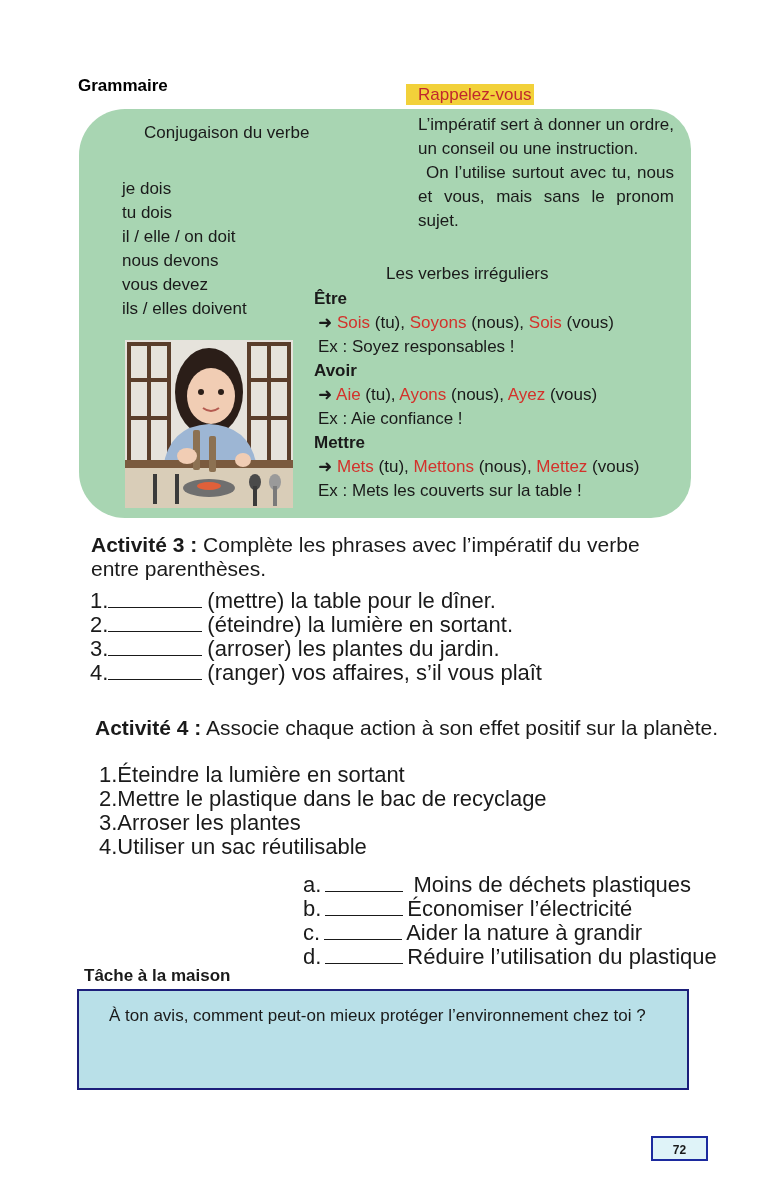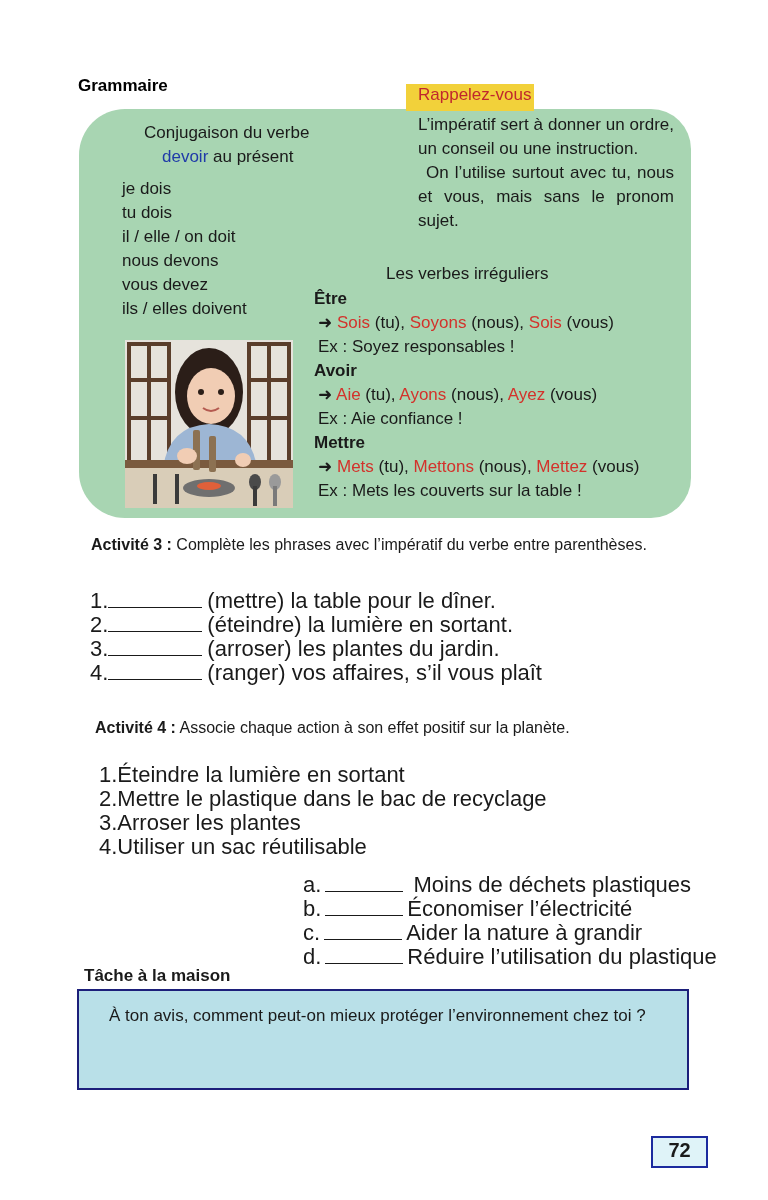--- a/index.html
+++ b/index.html
@@ -8,75 +8,74 @@
       background: #ffffff; color: #1a1a1a;
       font-family: "Liberation Sans", "DejaVu Sans", sans-serif;
     }
     .abs { position: absolute; }
     .section-title { left: 78px; top: 76px; font-size: 17px; font-weight: bold; color: #000000; }
     .green-box {
       left: 79px; top: 109px; width: 612px; height: 409px;
       background: #a8d5b2; border-radius: 46px 40px 40px 46px;
     }
     .rappelez {
-      left: 406px; top: 84px; height: 27px; padding: 0 3px 0 12px;
+      left: 406px; top: 84px; height: 21px; padding: 0 3px 0 12px;
       background: #f2d13a; color: #c0282d; font-size: 17px; line-height: 21px;
     }
     .txt { font-size: 17px; line-height: 24px; }
     .conj-title { left: 100px; top: 121px; margin-left: 44px; }
     .conj-title .line2 { display: block; padding-left: 18px; }
     .verb { color: #1f3aa8; }
     .conj-list { left: 122px; top: 177px; }
     .conj-list div { height: 24px; }
     .rule { left: 406px; top: 113px; width: 256px; text-align: justify; margin-left: 12px; }
     .rule p { margin: 0; }
     .irr-title { left: 386px; top: 262px; }
     .irr { left: 314px; top: 287px; }
     .irr .row { height: 24px; white-space: nowrap; }
     .irr .head { font-weight: bold; }
     .irr .ind { padding-left: 4px; }
     .red { color: #d3322b; }
     .photo {
       left: 125px; top: 340px; width: 168px; height: 168px; overflow: hidden;
       background: #d9d6cf;
     }
-    .act-title { font-size: 16px; line-height: 24px; }
+    .act-title { font-size: 21px; line-height: 24px; }
     .act3 { left: 91px; top: 533px; width: 570px; }
     .ex-list { font-size: 22px; line-height: 24px; }
     .ex-list .row { height: 24px; white-space: nowrap; }
     .blank { display: inline-block; width: 94px; border-bottom: 1.5px solid #1a1a1a; height: 15px; margin-right: 5px; vertical-align: baseline; }
     .act3-list { left: 90px; top: 589px; }
     .act4 { left: 95px; top: 716px; }
     .act4-list { left: 99px; top: 763px; }
     .match-list { left: 303px; top: 873px; }
     .match-list .blank { width: 78px; margin: 0 4px 0 4px; }
     .task-title { left: 84px; top: 966px; font-size: 17px; font-weight: bold; }
     .task-box {
       left: 77px; top: 989px; width: 612px; height: 101px;
       background: #b9e0e8; border: 2px solid #1c1f7a; box-sizing: border-box;
     }
     .task-text { left: 109px; top: 1004px; width: 552px; font-size: 17px; line-height: 24px; text-align: justify; }
     .page-num {
-      left: 651px; top: 1136px; width: 57px; height: 32px; box-sizing: border-box;
+      left: 651px; top: 1136px; width: 57px; height: 25px; box-sizing: border-box;
       border: 2px solid #1c2a9e; background: #dff3f8; text-align: center;
-      font-weight: bold; font-size: 20px; line-height: 24px;
+      font-weight: bold; font-size: 12px; line-height: 24px;
     }
   </style>
 </head>
 <body>
 
 <div class="abs section-title">Grammaire</div>
 
 <div class="abs green-box"></div>
 
 <div class="abs rappelez">Rappelez-vous</div>
 
 <div class="abs txt conj-title">
   <span>Conjugaison du verbe</span>
-  <span class="line2"><span class="verb">devoir</span><span> au présent</span></span>
 </div>
 
 <div class="abs txt conj-list">
   <div>je dois</div>
   <div>tu dois</div>
   <div>il / elle / on doit</div>
   <div>nous devons</div>
   <div>vous devez</div>
   <div>ils / elles doivent</div>
 </div>

